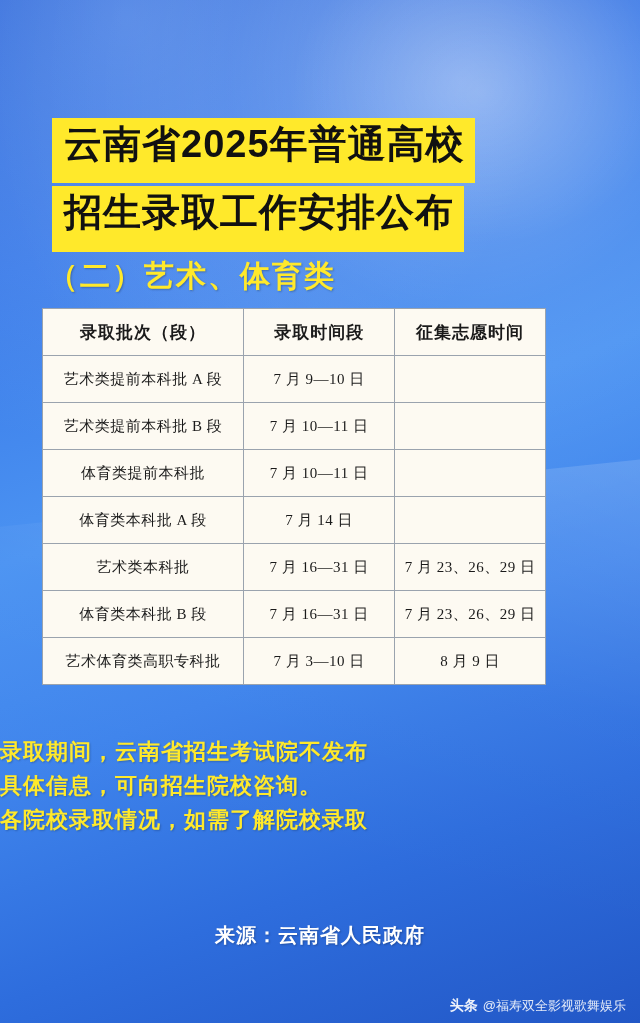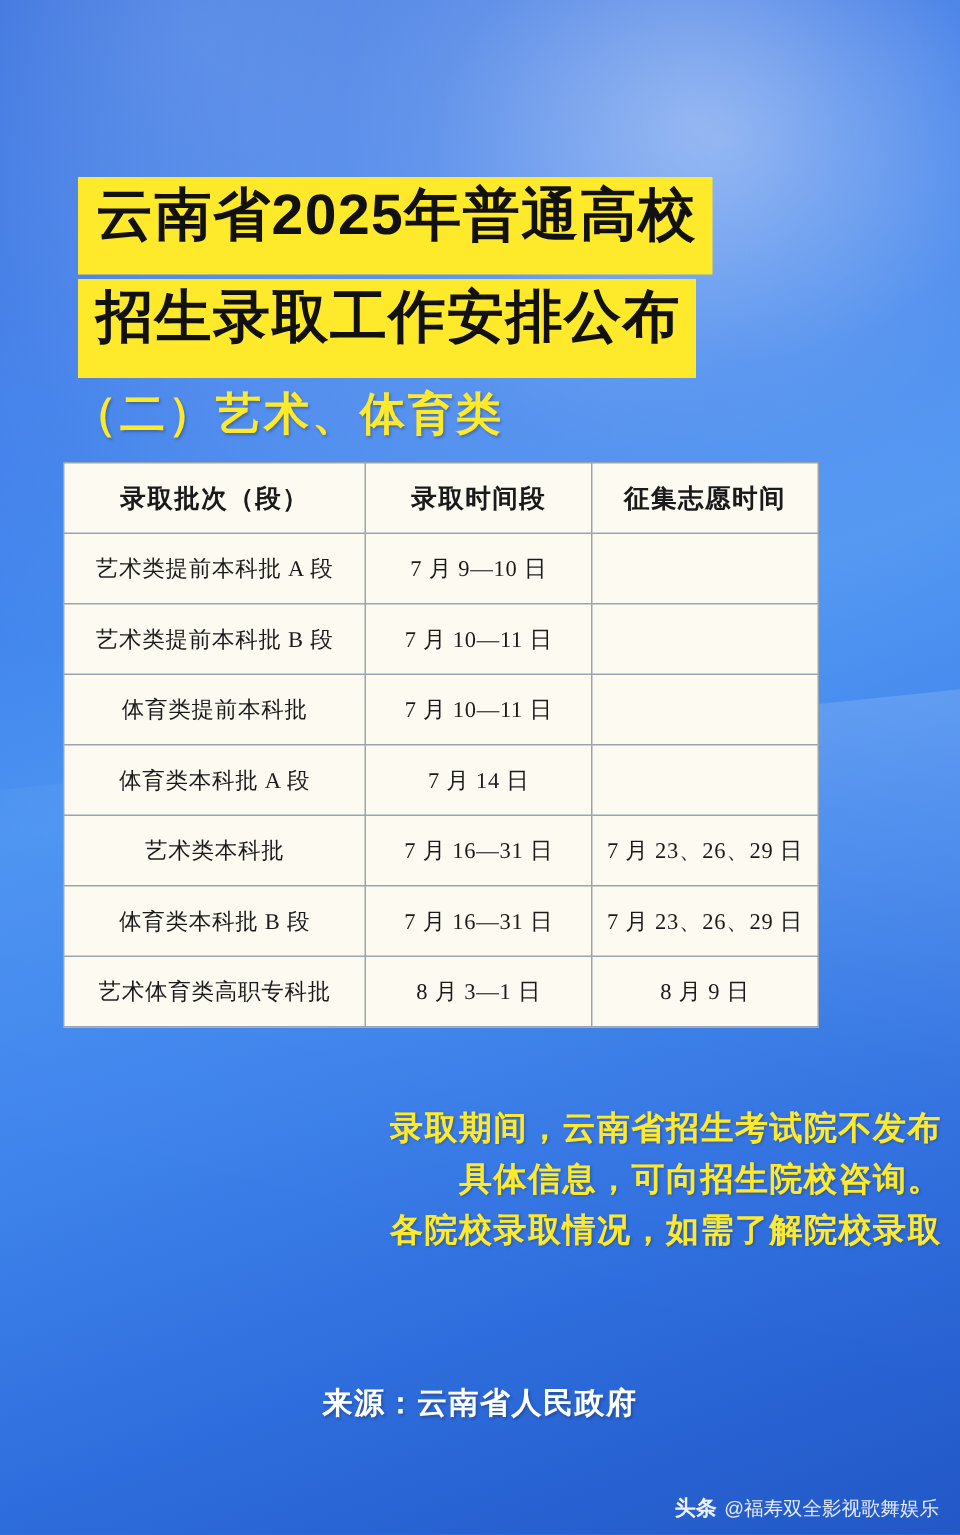--- a/index.html
+++ b/index.html
@@ -111,29 +111,28 @@
   }
   col.c1 { width: 40%; }
   col.c2 { width: 30%; }
   col.c3 { width: 30%; }
 
   .note {
     position: absolute;
     left: 0;
     top: 735px;
     width: 588px;
-    text-align: right;
+    text-align: left;
     color: #ffe92b;
     font-size: 22px;
     font-weight: bold;
     line-height: 1.55;
     letter-spacing: 1px;
     text-shadow: 1px 1px 2px rgba(0,0,0,0.22);
     z-index: 3;
-    padding-left: 40px;
   }
 
   .source {
     position: absolute;
     left: 0;
     top: 922px;
     width: 640px;
     text-align: center;
     color: #ffffff;
     font-size: 20px;
@@ -216,21 +215,21 @@
           <td>7 月 16—31 日</td>
           <td>7 月 23、26、29 日</td>
         </tr>
         <tr>
           <td>体育类本科批 B 段</td>
           <td>7 月 16—31 日</td>
           <td>7 月 23、26、29 日</td>
         </tr>
         <tr>
           <td>艺术体育类高职专科批</td>
-          <td>8 月 3—1 日</td>
+          <td>7 月 3—10 日</td>
           <td>8 月 9 日</td>
         </tr>
       </tbody>
     </table>
   </div>
 
   <div class="note">
     <div>录取期间，云南省招生考试院不发布</div>
     <div>具体信息，可向招生院校咨询。</div>
     <div>各院校录取情况，如需了解院校录取</div>

